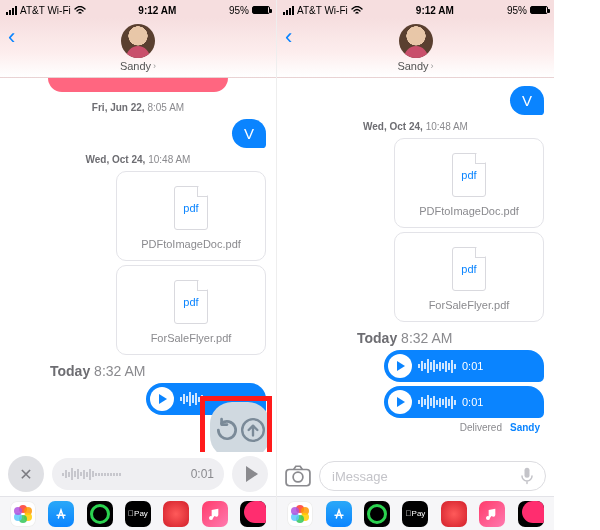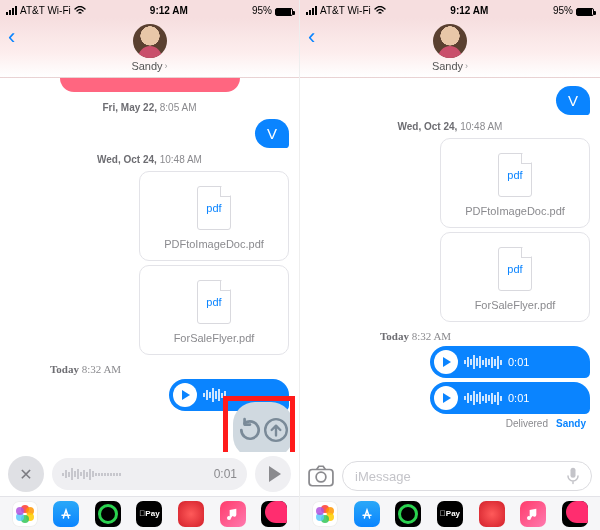--- a/index.html
+++ b/index.html
@@ -4,31 +4,31 @@
 <style>
   * { box-sizing: border-box; margin: 0; padding: 0; }
   body {
     font-family: -apple-system, BlinkMacSystemFont, "Helvetica Neue", Arial, sans-serif;
     background:#fff;
     width:600px; height:530px;
     overflow:hidden;
     position:relative;
   }
   .stage { display:flex; width:600px; height:530px; }
-  .phone { width:300px; height:530px; position:relative; background:#fff; overflow:hidden; border-right:1px solid #eee; }
+  .phone { width:277px; height:530px; position:relative; background:#fff; overflow:hidden; border-right:1px solid #eee; }
   .phone:last-child { border-right:none; }
 
   
   .statusbar {
     height:18px; display:flex; align-items:center; justify-content:space-between;
     font-size:10px; font-weight:500; color:#000; padding:2px 6px 0 6px;
     background:linear-gradient(#f6dedf,#f6dedf);
   }
   .sb-left { display:flex; align-items:center; gap:3px; }
-  .sb-right { display:flex; align-items:flex-end; gap:3px; }
+  .sb-right { display:flex; align-items:center; gap:3px; }
   .sig-dots { display:flex; gap:1px; align-items:flex-end; }
   .sig-dots span { width:2px; background:#000; display:inline-block; }
   .sig-dots span:nth-child(1){height:3px}
   .sig-dots span:nth-child(2){height:5px}
   .sig-dots span:nth-child(3){height:7px}
   .sig-dots span:nth-child(4){height:9px}
   .battery { width:18px; height:8px; border:1px solid #000; border-radius:2px; position:relative; }
   .battery::after { content:""; position:absolute; right:-3px; top:2px; width:2px; height:4px; background:#000; border-radius:0 1px 1px 0;}
   .battery .fill { background:#000; height:100%; width:95%; }
 
@@ -86,21 +86,21 @@
     border-style:solid; border-width:0 10px 10px 0;
     border-color:transparent #fff transparent transparent;
   }
   .file-icon::after{
     content:""; position:absolute; top:0; right:0;
     width:9px; height:9px; border-left:1px solid #d9d9de; border-bottom:1px solid #d9d9de;
     background:#fff;
   }
   .filename { text-align:left; word-break:break-word; }
 
-  .meta-left { font-size:11px; color:#8a8a8e; margin:8px 0 2px 2px;font-family:Liberation Serif, serif; }
+  .meta-left { font-size:14px; color:#8a8a8e; margin:8px 0 2px 2px; }
   .meta-left b { color:#6d6d72; font-weight:600;}
 
   
   .audio-bubble {
     background:#0a84ff; border-radius:18px 18px 6px 18px;
     display:flex; align-items:center; padding:4px 10px 4px 4px; gap:6px;
     min-width:160px;
   }
   .play-circle {
     width:24px; height:24px; border-radius:50%; background:#fff;
@@ -176,21 +176,21 @@
     position:absolute; left:0; right:0; bottom:0; height:34px;
     background:#f6f6f8; border-top:1px solid #e3e3e8;
     display:flex; align-items:center; justify-content:space-around;
     padding:0 4px;
   }
   .app { width:26px; height:26px; border-radius:7px; position:relative; display:flex; align-items:center; justify-content:center; font-size:12px;}
   .app.store{ background:linear-gradient(#2aa8f8,#0a84ff); color:#fff;}
   .app.photos{ background:#fff; box-shadow:inset 0 0 0 1px #eee;}
   .app.target{ background:#000;}
   .app.target::after{content:"";width:14px;height:14px;border:3px solid #2bd24f;border-radius:50%;}
-  .app.pay{ background:#000; color:#fff; font-size:8px; font-weight:700;}
+  .app.pay{ background:#000; color:#fff; font-size:8px; font-weight:400;}
   .app.red{ background:radial-gradient(circle,#ff5a5a,#d21f2a);}
   .app.music{ background:linear-gradient(135deg,#ff3b6b,#ff7ab0); }
   .app.heart{ background:#000; overflow:hidden;}
   .app.heart::after{content:"";position:absolute;left:4px;top:0;width:22px;height:22px;background:#ff2d6f;border-radius:50% 0 0 50%;}
   .photos-flower{
     width:18px;height:18px;position:relative;
   }
   .photos-flower span{position:absolute;width:8px;height:8px;border-radius:50%;opacity:.85;}
   .pf1{background:#ff3b30;top:0;left:5px}
   .pf2{background:#ff9500;top:2px;right:0}
@@ -242,21 +242,21 @@
       <div class="contact-name">
         <span>Sandy</span>
         <span class="chev">›</span>
       </div>
     </div>
 
     <div class="thread">
       <div class="partial-pill"></div>
 
       <div class="timestamp" style="margin-top:18px">
-        <b>Fri, May 22,</b> <span>8:05 AM</span>
+        <b>Fri, Jun 22,</b> <span>8:05 AM</span>
       </div>
       <div class="row right">
         <div class="bubble-blue">V</div>
       </div>
 
       <div class="timestamp">
         <b>Wed, Oct 24,</b> <span>10:48 AM</span>
       </div>
 
       <div class="row right">

